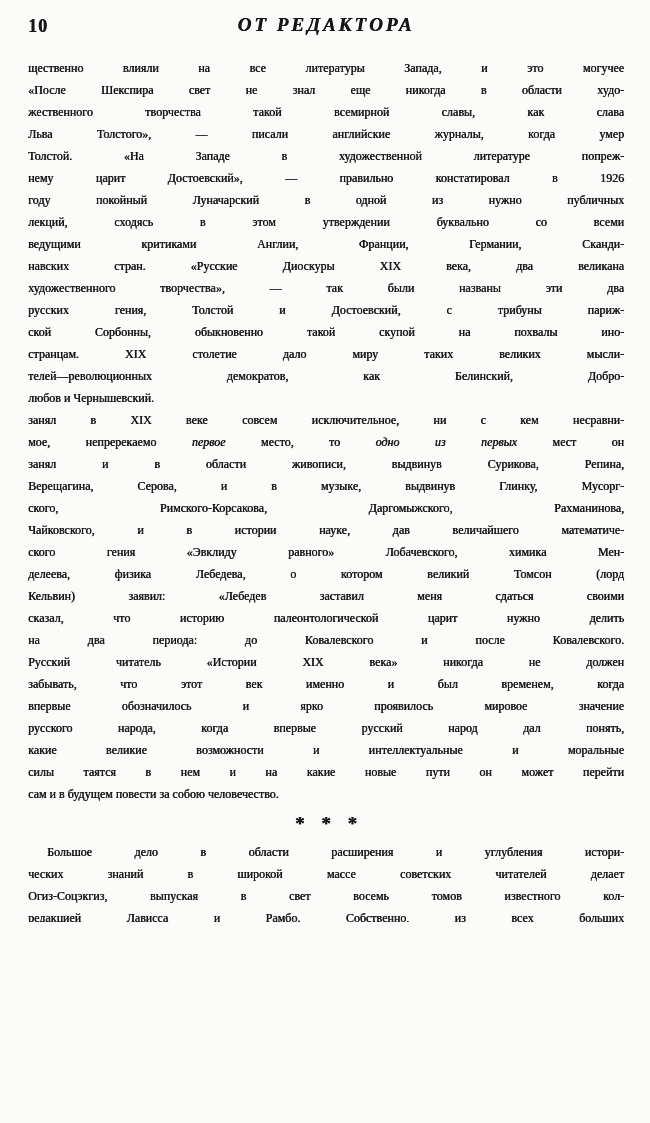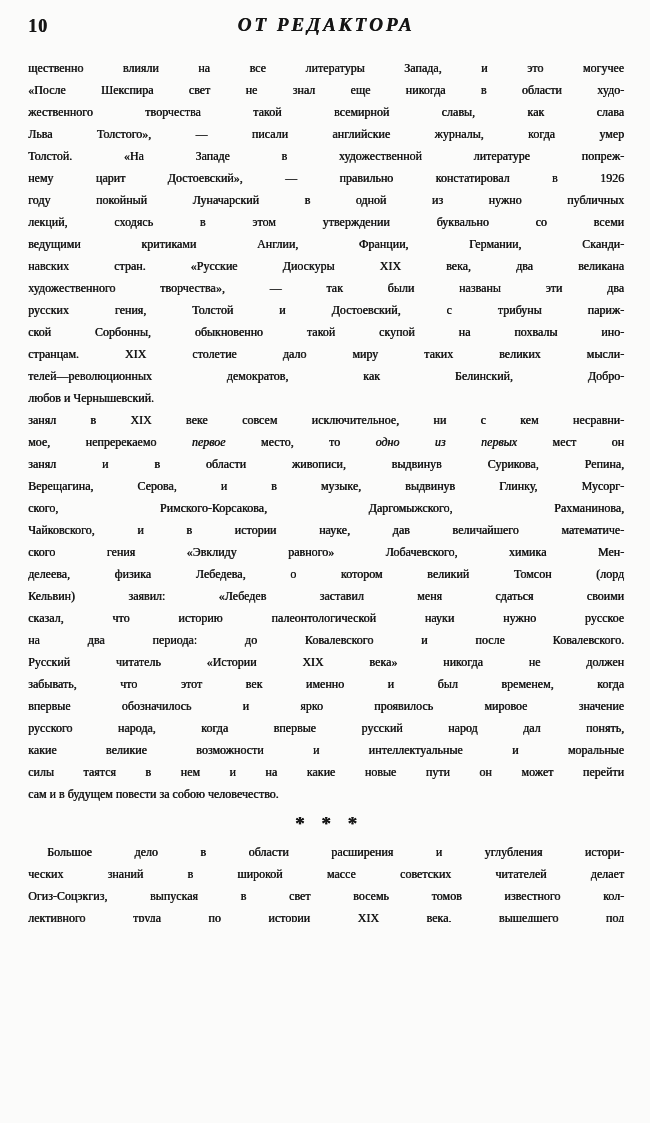--- a/index.html
+++ b/index.html
@@ -100,32 +100,31 @@
       <div class="paragraph">
         <div class="line">занял в XIX веке совсем исключительное, ни с кем несравни-</div>
         <div class="line">мое, непререкаемо <i>первое</i> место, то <i>одно из первых</i> мест он</div>
         <div class="line">занял и в области живописи, выдвинув Сурикова, Репина,</div>
         <div class="line">Верещагина, Серова, и в музыке, выдвинув Глинку, Мусорг-</div>
         <div class="line">ского, Римского-Корсакова, Даргомыжского, Рахманинова,</div>
         <div class="line">Чайковского, и в истории науке, дав величайшего математиче-</div>
         <div class="line">ского гения «Эвклиду равного» Лобачевского, химика Мен-</div>
         <div class="line">делеева, физика Лебедева, о котором великий Томсон (лорд</div>
         <div class="line">Кельвин) заявил: «Лебедев заставил меня сдаться своими</div>
-        <div class="line">сказал, что историю палеонтологической науки нужно русское</div>
+        <div class="line">сказал, что историю палеонтологической царит нужно делить</div>
         <div class="line">на два периода: до Ковалевского и после Ковалевского.</div>
         <div class="line">Русский читатель «Истории XIX века» никогда не должен</div>
         <div class="line">забывать, что этот век именно и был временем, когда</div>
         <div class="line">впервые обозначилось и ярко проявилось мировое значение</div>
         <div class="line">русского народа, когда впервые русский народ дал понять,</div>
         <div class="line">какие великие возможности и интеллектуальные и моральные</div>
         <div class="line">силы таятся в нем и на какие новые пути он может перейти</div>
         <div class="line flush">сам и в будущем повести за собою человечество.</div>
       </div>
       <div class="separator">* * *</div>
       <div class="paragraph">
         <div class="line indent">Большое дело в области расширения и углубления истори-</div>
         <div class="line">ческих знаний в широкой массе советских читателей делает</div>
         <div class="line">Огиз-Соцэкгиз, выпуская в свет восемь томов известного кол-</div>
-        <div class="line">лективного труда по истории XIX века, вышедшего под</div>
         <div class="line">редакцией Лависса и Рамбо. Собственно, из всех больших</div>
       </div>
     </main>
 </div>
 
 </body></html>

